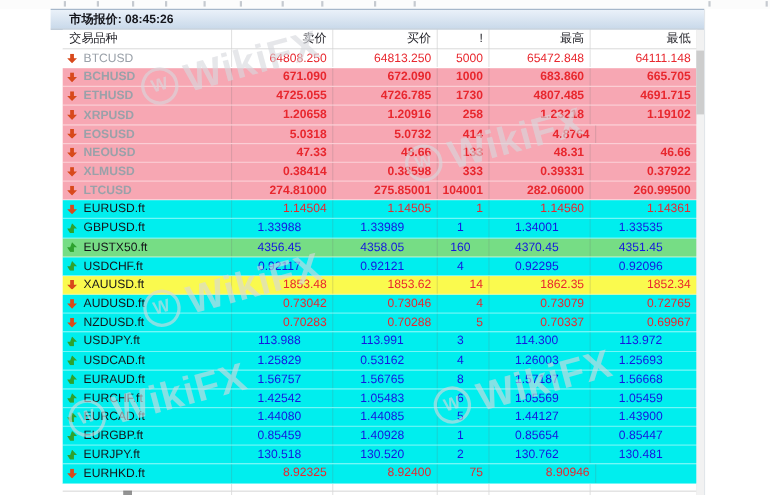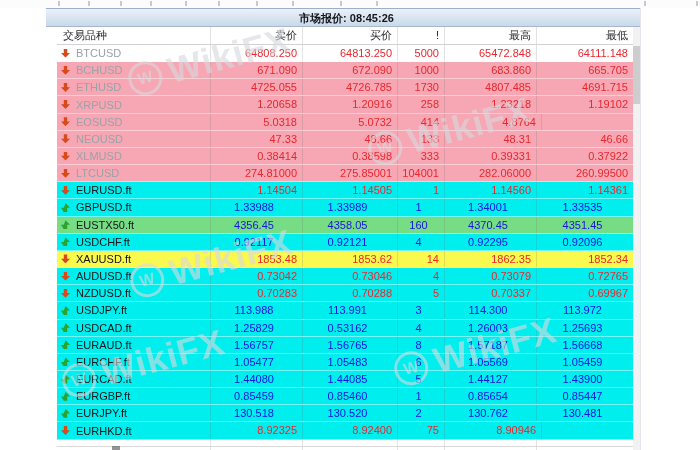--- a/index.html
+++ b/index.html
@@ -11,34 +11,34 @@
     -webkit-font-smoothing:antialiased;
   }
   
   .topsliver{position:absolute;left:0;top:0;width:700px;height:8px;background:#fcfcfc;}
   .tick{position:absolute;left:58px;top:1px;width:2px;height:5px;background:#c6cad0;
     box-shadow:30px 0 #c6cad0,62px 0 #c6cad0,92px 0 #c6cad0,127px 0 #c6cad0,160px 0 #c6cad0,
     198px 0 #c6cad0,234px 0 #c6cad0,282px 0 #c6cad0,318px 0 #c6cad0,586px 0 #c6cad0,638px 0 #c6cad0;}
   
   .panel{position:absolute;left:46px;top:8px;width:595px;height:442px;background:#ffffff;
     border-right:1px solid #e2e6ea;box-sizing:border-box;}
-  .titlebar{height:19px;line-height:18px;padding-left:7px;box-sizing:border-box;
+  .titlebar{height:19px;line-height:18px;padding-left:17px;box-sizing:border-box;
     background:linear-gradient(#eaf1f9,#c9d9ea);
     border-top:1px solid #9db0c5;border-bottom:1px solid #a8b8c9;
-    font-weight:bold;color:#15161c;text-align:center;}
+    font-weight:bold;color:#15161c;}
   .twrap{position:relative;margin-left:11px;width:577px;}
   .hrow{display:flex;height:18px;background:#ffffff;border-bottom:1px solid #d2d2d2;box-sizing:border-box;}
   .cell{box-sizing:border-box;border-right:1px solid rgba(110,110,110,0.20);overflow:hidden;white-space:nowrap;}
   .cell.h{line-height:17px;color:#26262c;}
   .cell.left{text-align:left;padding-left:6px;}
   .cell.right{text-align:right;padding-right:5px;}
   .c0{width:154px;} .c1{width:92px;} .c2{width:95px;} .c3{width:47px;} .c4{width:92px;} .c5{width:97px;}
   .row{display:flex;height:17.17px;border-bottom:1px solid rgba(255,255,255,0.45);box-sizing:border-box;}
   .row.white{background:#ffffff;}
-  .row.pink{background:var(--row_pink);}
+  .row.pink{background:var(--row_pink);font-weight:bold;}
   .row.cyan{background:var(--row_cyan);}
   .row.green{background:var(--row_green);}
   .row.yellow{background:var(--row_yellow);}
   .cell.sym{display:flex;align-items:center;padding-left:4px;}
   .cell.num{text-align:right;padding-right:5px;line-height:16px;}
   .row.down .num{color:var(--value_down);}
   .row.up .num{color:var(--value_up);text-align:center;}
   .name{color:var(--symbol_dark);}
   .row.muted .name{color:var(--symbol_muted);}
   .arrow{width:9px;height:9px;display:inline-block;margin-right:6px;flex:none;}
@@ -273,21 +273,21 @@
           <div class="cell num c2">1.56765</div>
           <div class="cell num c3">8</div>
           <div class="cell num c4">1.57187</div>
           <div class="cell num c5">1.56668</div>
         </div>
         <div class="row cyan up">
           <div class="cell sym c0">
             <span class="arrow up"></span>
             <span class="name">EURCHF.ft</span>
           </div>
-          <div class="cell num c1">1.05477</div>
+          <div class="cell num c1">1.42542</div>
           <div class="cell num c2">1.05483</div>
           <div class="cell num c3">6</div>
           <div class="cell num c4">1.05569</div>
           <div class="cell num c5">1.05459</div>
         </div>
         <div class="row cyan up">
           <div class="cell sym c0">
             <span class="arrow up"></span>
             <span class="name">EURCAD.ft</span>
           </div>
@@ -296,21 +296,21 @@
           <div class="cell num c3">5</div>
           <div class="cell num c4">1.44127</div>
           <div class="cell num c5">1.43900</div>
         </div>
         <div class="row cyan up">
           <div class="cell sym c0">
             <span class="arrow up"></span>
             <span class="name">EURGBP.ft</span>
           </div>
           <div class="cell num c1">0.85459</div>
-          <div class="cell num c2">0.85460</div>
+          <div class="cell num c2">1.40928</div>
           <div class="cell num c3">1</div>
           <div class="cell num c4">0.85654</div>
           <div class="cell num c5">0.85447</div>
         </div>
         <div class="row cyan up">
           <div class="cell sym c0">
             <span class="arrow up"></span>
             <span class="name">EURJPY.ft</span>
           </div>
           <div class="cell num c1">130.518</div>

